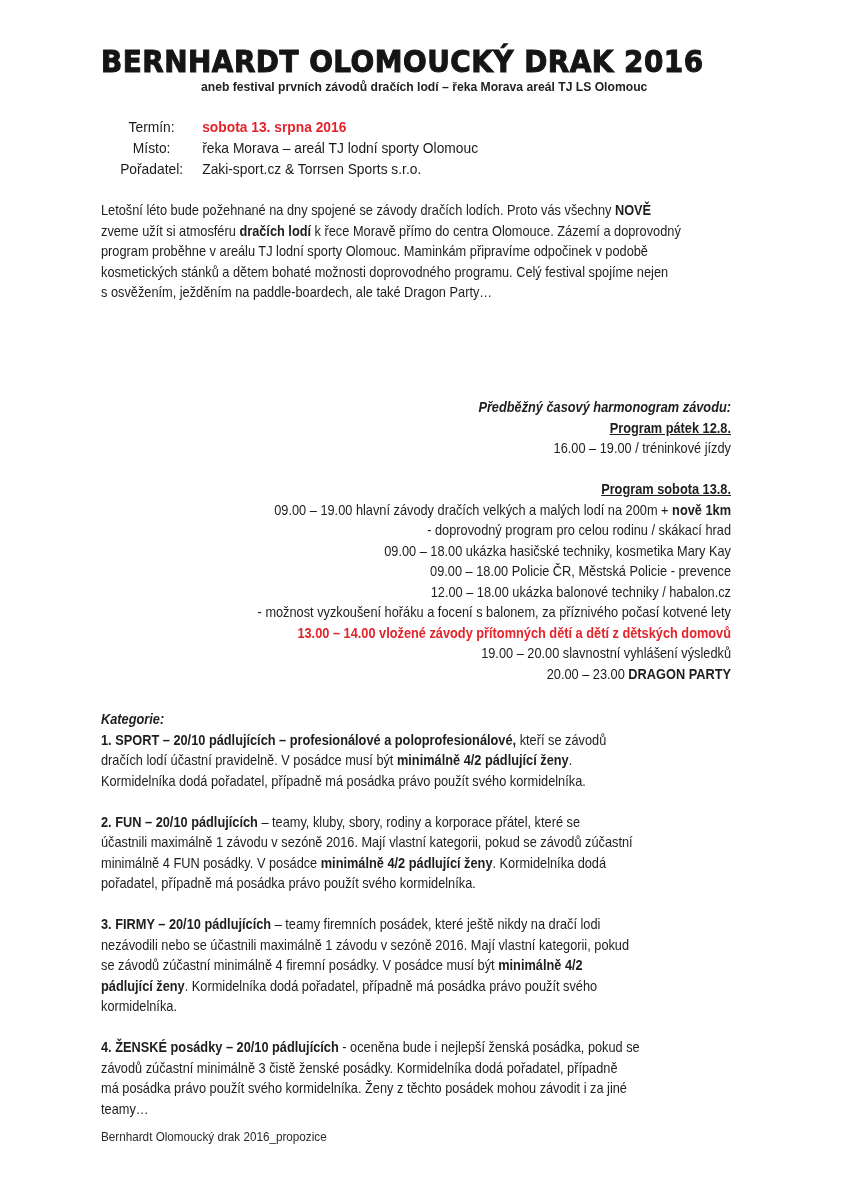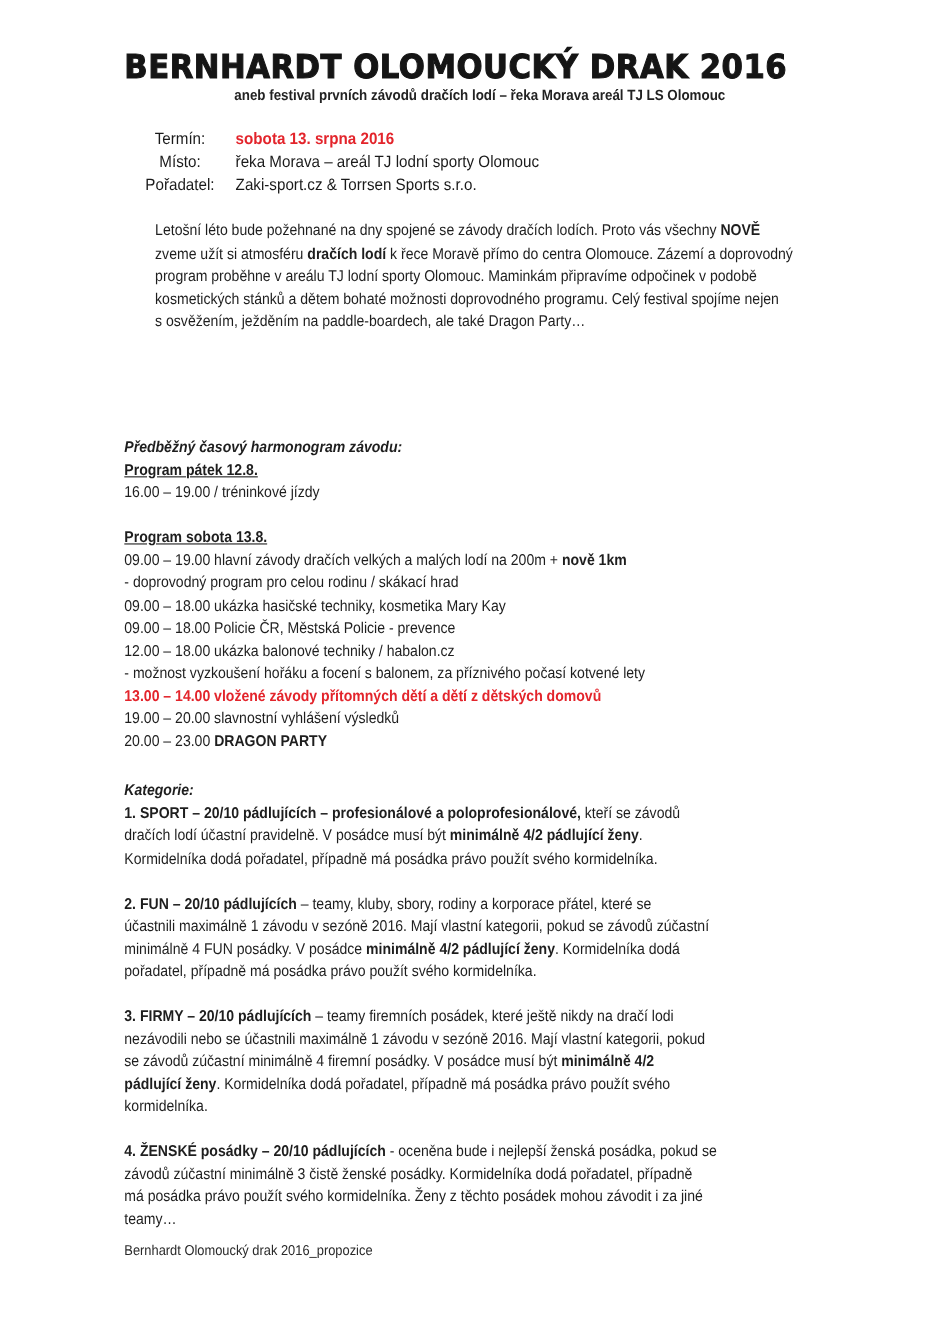--- a/index.html
+++ b/index.html
@@ -1,20 +1,20 @@
 <!DOCTYPE html>
 <html><head>
 <meta charset="utf-8">
 <style>
   html, body { margin: 0; padding: 0; background: #ffffff; }
   body {
     width: 848px; height: 1200px; position: relative; overflow: hidden;
     font-family: "Liberation Sans", sans-serif; color: #1a1a1a;
   }
-  .page { position: absolute; left: 12px; top: 0; width: 755px; height: 1200px; }
+  .page { position: absolute; left: 0; top: 0; width: 755px; height: 1200px; }
   .title {
     position: absolute; left: 101px; top: 44px;
     font-family: "DejaVu Sans", sans-serif; font-weight: 900;
     font-size: 30px; letter-spacing: 0.5px; color: #151515;
     text-transform: uppercase; transform: scaleX(0.93); transform-origin: left top;
     -webkit-text-stroke: 1px #151515;
   }
   .subtitle {
     position: absolute; left: 201px; top: 79px;
     font-size: 13.5px; font-weight: bold; color: #222;
@@ -51,30 +51,30 @@
     <div class="info-row">
       <span class="info-label">Místo:</span>
       <span>řeka Morava – areál TJ lodní sporty Olomouc</span>
     </div>
     <div class="info-row">
       <span class="info-label">Pořadatel:</span>
       <span>Zaki-sport.cz &amp; Torrsen Sports s.r.o.</span>
     </div>
   </div>
 
-  <div class="block" style="top:200px;margin-left:28px;">
+  <div class="block" style="top:200px;">
     <div class="line"><span>Letošní léto bude požehnané na dny spojené se závody dračích lodích. Proto vás všechny </span><span class="bold">NOVĚ</span></div>
     <div class="line"><span>zveme užít si atmosféru </span><span class="bold">dračích lodí</span><span> k řece Moravě přímo do centra Olomouce. Zázemí a doprovodný</span></div>
     <div class="line">program proběhne v areálu TJ lodní sporty Olomouc. Maminkám připravíme odpočinek v podobě</div>
     <div class="line">kosmetických stánků a dětem bohaté možnosti doprovodného programu. Celý festival spojíme nejen</div>
     <div class="line">s osvěžením, ježděním na paddle-boardech, ale také Dragon Party…</div>
   </div>
 
 
-  <div class="block" style="top:397px;">
+  <div class="block" style="top:397px;text-align:right;">
     <div class="line italic-bold">Předběžný časový harmonogram závodu:</div>
     <div class="line"><span class="ul">Program pátek 12.8.</span></div>
     <div class="line">16.00 – 19.00 / tréninkové jízdy</div>
     <div class="gap"></div>
     <div class="line"><span class="ul">Program sobota 13.8.</span></div>
     <div class="line"><span>09.00 – 19.00  hlavní závody dračích velkých a malých lodí na 200m + </span><span class="bold">nově 1km</span></div>
     <div class="line">- doprovodný program pro celou rodinu / skákací hrad</div>
     <div class="line">09.00 – 18.00 ukázka hasičské techniky, kosmetika Mary Kay</div>
     <div class="line">09.00 – 18.00 Policie ČR, Městská Policie - prevence</div>
     <div class="line">12.00 – 18.00 ukázka balonové techniky / habalon.cz</div>

